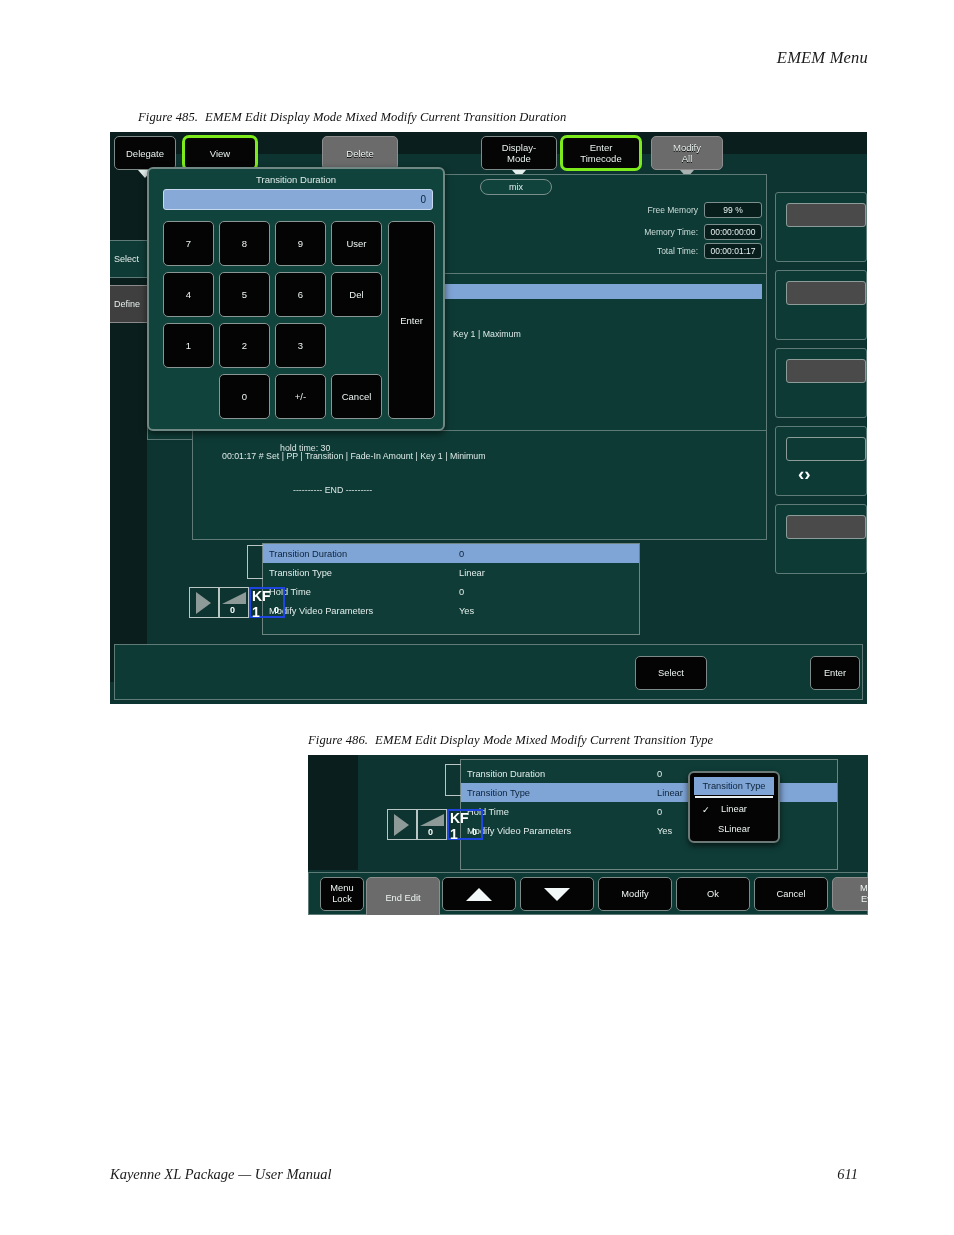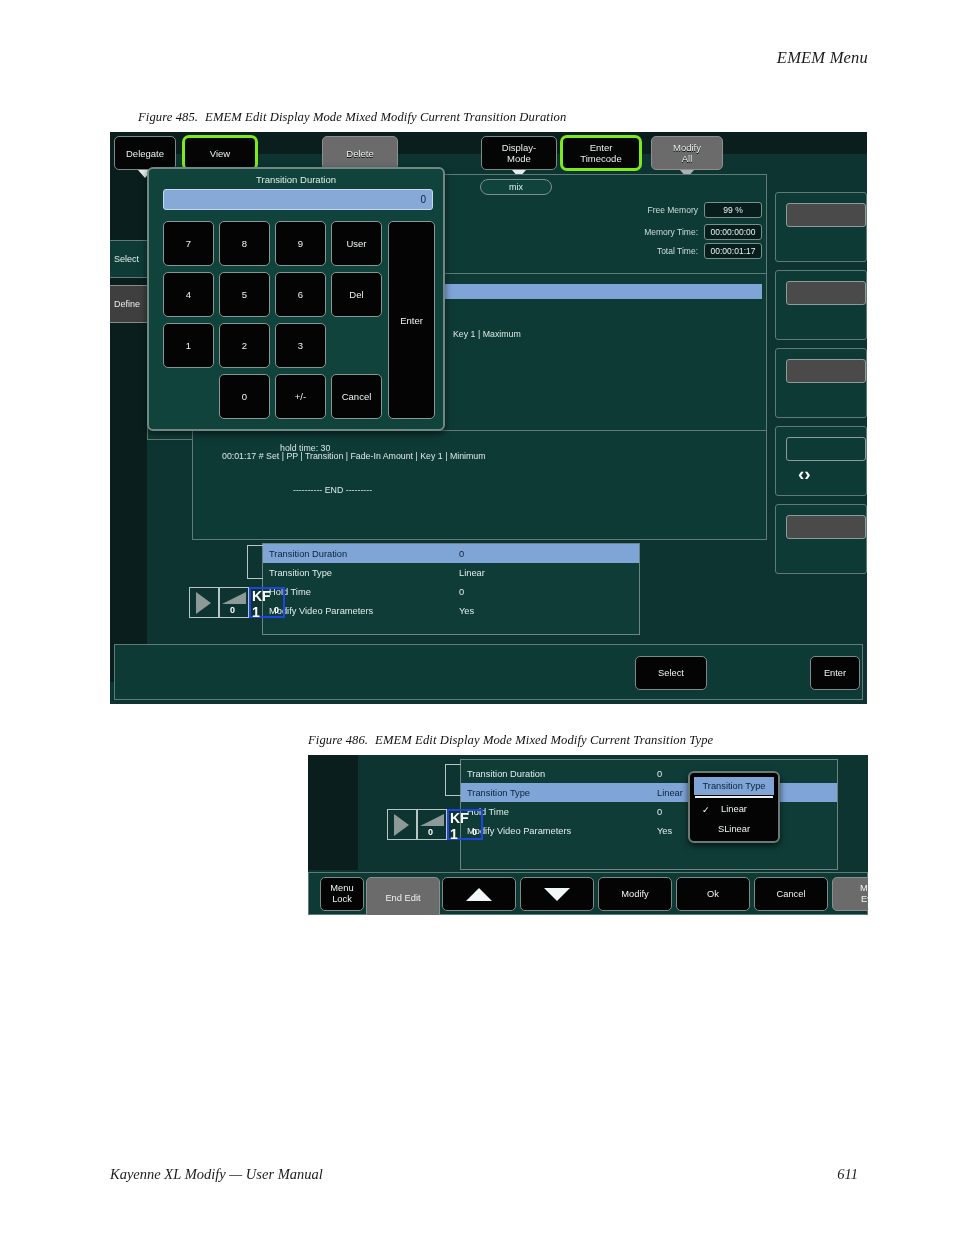--- a/index.html
+++ b/index.html
@@ -426,15 +426,15 @@
   <div class="bbtn" style="left:446px;top:122px;width:74px;height:34px;">
     <span>Cancel</span>
   </div>
   <div class="bbtn grey" style="left:524px;top:122px;width:74px;height:34px;">
     <span>Mod</span>
     <span>Eve</span>
   </div>
 </div>
 
 <div class="footer">
-  <span>Kayenne XL Modify  —  User Manual</span>
+  <span>Kayenne XL Package  —  User Manual</span>
   <span>611</span>
 </div>
 
 </body></html>

